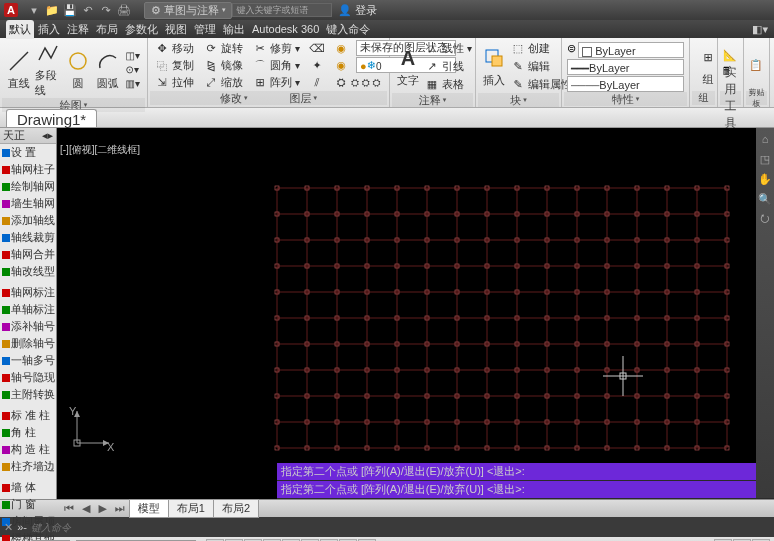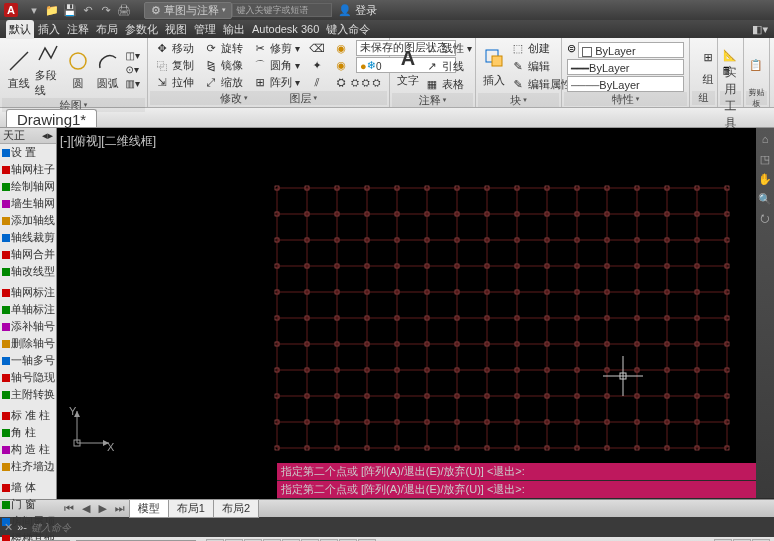--- a/index.html
+++ b/index.html
@@ -25,26 +25,26 @@
 .smallbtn .ico{width:14px;height:14px;display:flex;align-items:center;justify-content:center}
 .combo{height:16px;border:1px solid #aaa;background:#fff;font-size:10px;display:flex;align-items:flex-end;padding:0 3px;color:#333}
 .filetab-row{height:20px;background:linear-gradient(#eee,#d5d5d5);display:flex;align-items:flex-end;padding-left:6px;border-bottom:1px solid #999}
 .filetab{height:18px;background:#fff;border:1px solid #999;border-bottom:none;padding:1px 10px;border-radius:3px 3px 0 0;font-size:15px;color:#333}
 .workspace{display:flex;height:371px;background:#000}
 .sidebar{width:57px;background:#e9e9e9;display:flex;flex-direction:column;font-size:10px;color:#333;border-right:1px solid #888}
 .sidebar-hdr{height:26px;background:linear-gradient(#ddd,#ccc);display:flex;align-items:center;padding:0 3px;border-bottom:1px solid #aaa}
 .sidebar-item{padding:1px 2px;display:flex;align-items:center;gap:1px;font-size:10px;white-space:nowrap;overflow:hidden}
 .sidebar-item .sico{width:8px;height:8px;flex-shrink:0}
 .canvas{flex:1;background:#000;position:relative;overflow:hidden}
-.vp-label{position:absolute;top:5px;left:3px;color:#ccc;font-size:12px}
+.vp-label{position:absolute;top:15px;left:3px;color:#ccc;font-size:10px}
 .ucs{position:absolute;bottom:48px;left:12px}
 .grid-svg{position:absolute;top:60px;left:220px}
 .cursor{position:absolute;top:228px;left:546px;pointer-events:none}
 .cmd-history{position:absolute;bottom:0;left:220px;right:0;background:#2a2a2a;color:#ccc;font-size:10px}
-.cmd-history .line{padding:1px 4px;background:#be185d;border-bottom:1px solid #2a2a2a}
+.cmd-history .line{padding:1px 4px;background:#6d28d9;border-bottom:1px solid #2a2a2a}
 .layout-tabs{height:18px;background:linear-gradient(#ddd,#c0c0c0);display:flex;align-items:center;padding-left:60px;font-size:10px;color:#333;border-top:1px solid #888}
 .layout-tabs .ltab{padding:1px 8px;border:1px solid #999;background:#eee;margin-right:-1px}
 .layout-tabs .ltab.active{background:#fff}
 .layout-tabs .nav{padding:0 4px;color:#555}
 .cmdline{height:20px;background:#3a3a3a;display:flex;align-items:center;color:#999;font-size:10px;padding:0 4px;gap:4px}
 .cmdline .prompt{color:#ccc}
 .cmdline input{flex:1;background:transparent;border:none;color:#999;font-style:italic;font-size:10px;outline:none}
 .statusbar{height:20px;background:linear-gradient(#e5e5e5,#ccc);display:flex;align-items:center;font-size:10px;color:#333;gap:6px;padding:0 4px}
 .statusbar .coords{background:#fff;border:1px solid #999;padding:0 4px;height:15px;line-height:13px}
 .statusbar .sbtns{display:flex;gap:1px;margin-left:4px}

